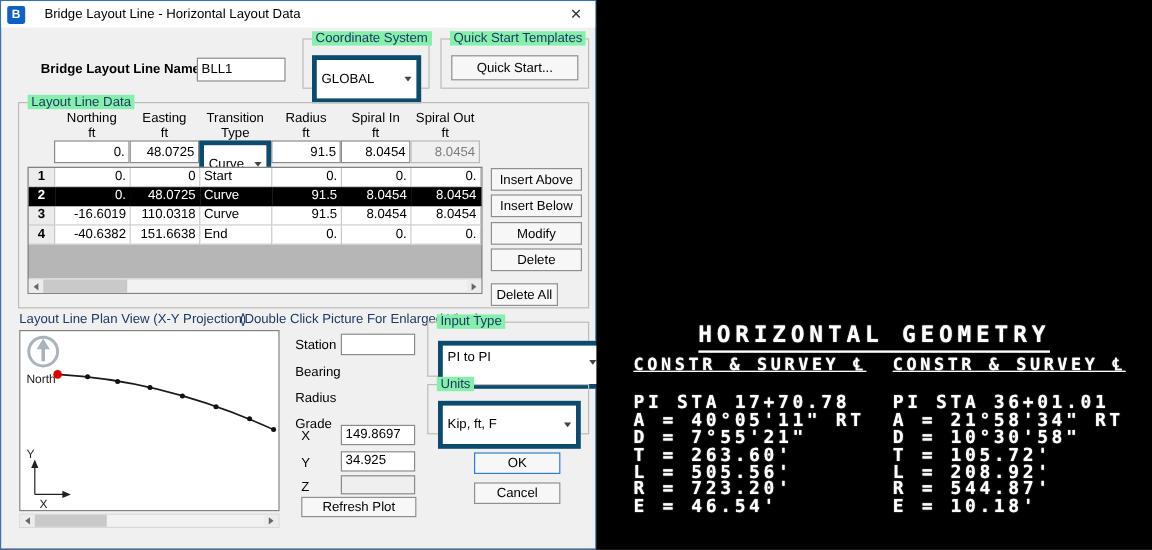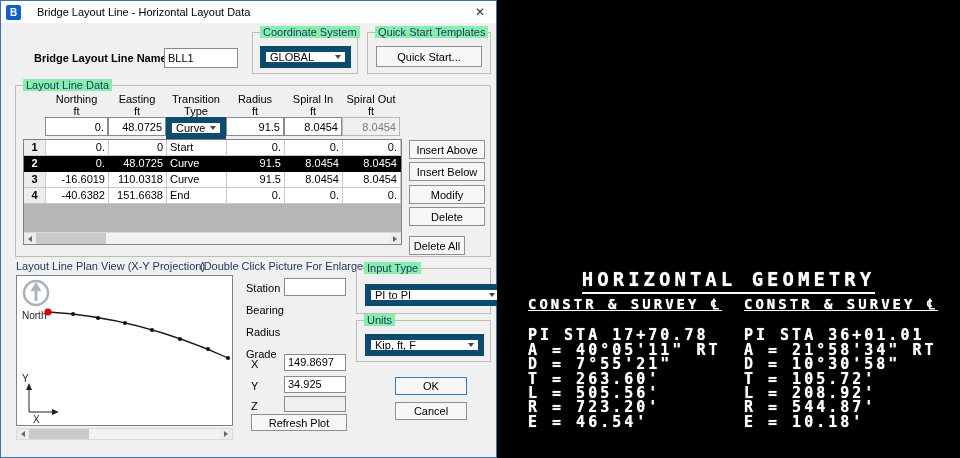--- a/index.html
+++ b/index.html
@@ -30,22 +30,22 @@
     cursor: pointer;
   }
 
   .groupbox { position: absolute; border: 1px solid #bcbcbc; }
   .grouplabel {
     position: absolute; top: -7px; left: 7px; background: #86efac;
     padding: 0 3px; color: #1f3864; white-space: nowrap;
   }
 
   .combo {
-    position: absolute; background: #fff; border: 6px solid #0c4a6e;
-    display: flex; align-items: center; padding: 5px 4px; height: 20px;
+    position: absolute; background: #fff; border: 4px solid #0c4a6e;
+    display: flex; align-items: center; padding: 16px 4px; height: 20px;
     cursor: default; overflow: hidden; white-space: nowrap;
   }
   .caret {
     margin-left: auto; width: 0; height: 0; flex: none;
     border-left: 3.5px solid transparent; border-right: 3.5px solid transparent;
     border-top: 4px solid #444;
   }
 
   .btn {
     position: absolute; background: #f7f7f7; border: 1px solid #8f8f8f;
@@ -293,21 +293,21 @@
   <div class="display-box" style="left:283px;top:353px;width:62px;height:17px;">149.8697</div>
   <div class="field-label" style="left:250px;top:379px;">Y</div>
   <div class="display-box" style="left:283px;top:375px;width:62px;height:17px;">34.925</div>
   <div class="field-label" style="left:250px;top:399px;">Z</div>
   <div class="display-box dim" style="left:283px;top:395px;width:62px;height:16px;"></div>
 
   <div class="btn" style="left:250px;top:413px;width:96px;height:17px;">Refresh Plot</div>
 
   <div class="groupbox" style="left:355px;top:267px;width:135px;height:46px;">
     <div class="grouplabel">Input Type</div>
-    <div class="combo" style="left:8px;top:15px;width:140px;">
+    <div class="combo" style="left:8px;top:15px;width:140px;align-items:flex-end;">
       <span>PI to PI</span>
       <span class="caret"></span>
     </div>
   </div>
 
   <div class="groupbox" style="left:355px;top:319px;width:135px;height:42px;">
     <div class="grouplabel">Units</div>
     <div class="combo" style="left:8px;top:13px;width:119px;">
       <span>Kip, ft, F</span>
       <span class="caret"></span>

